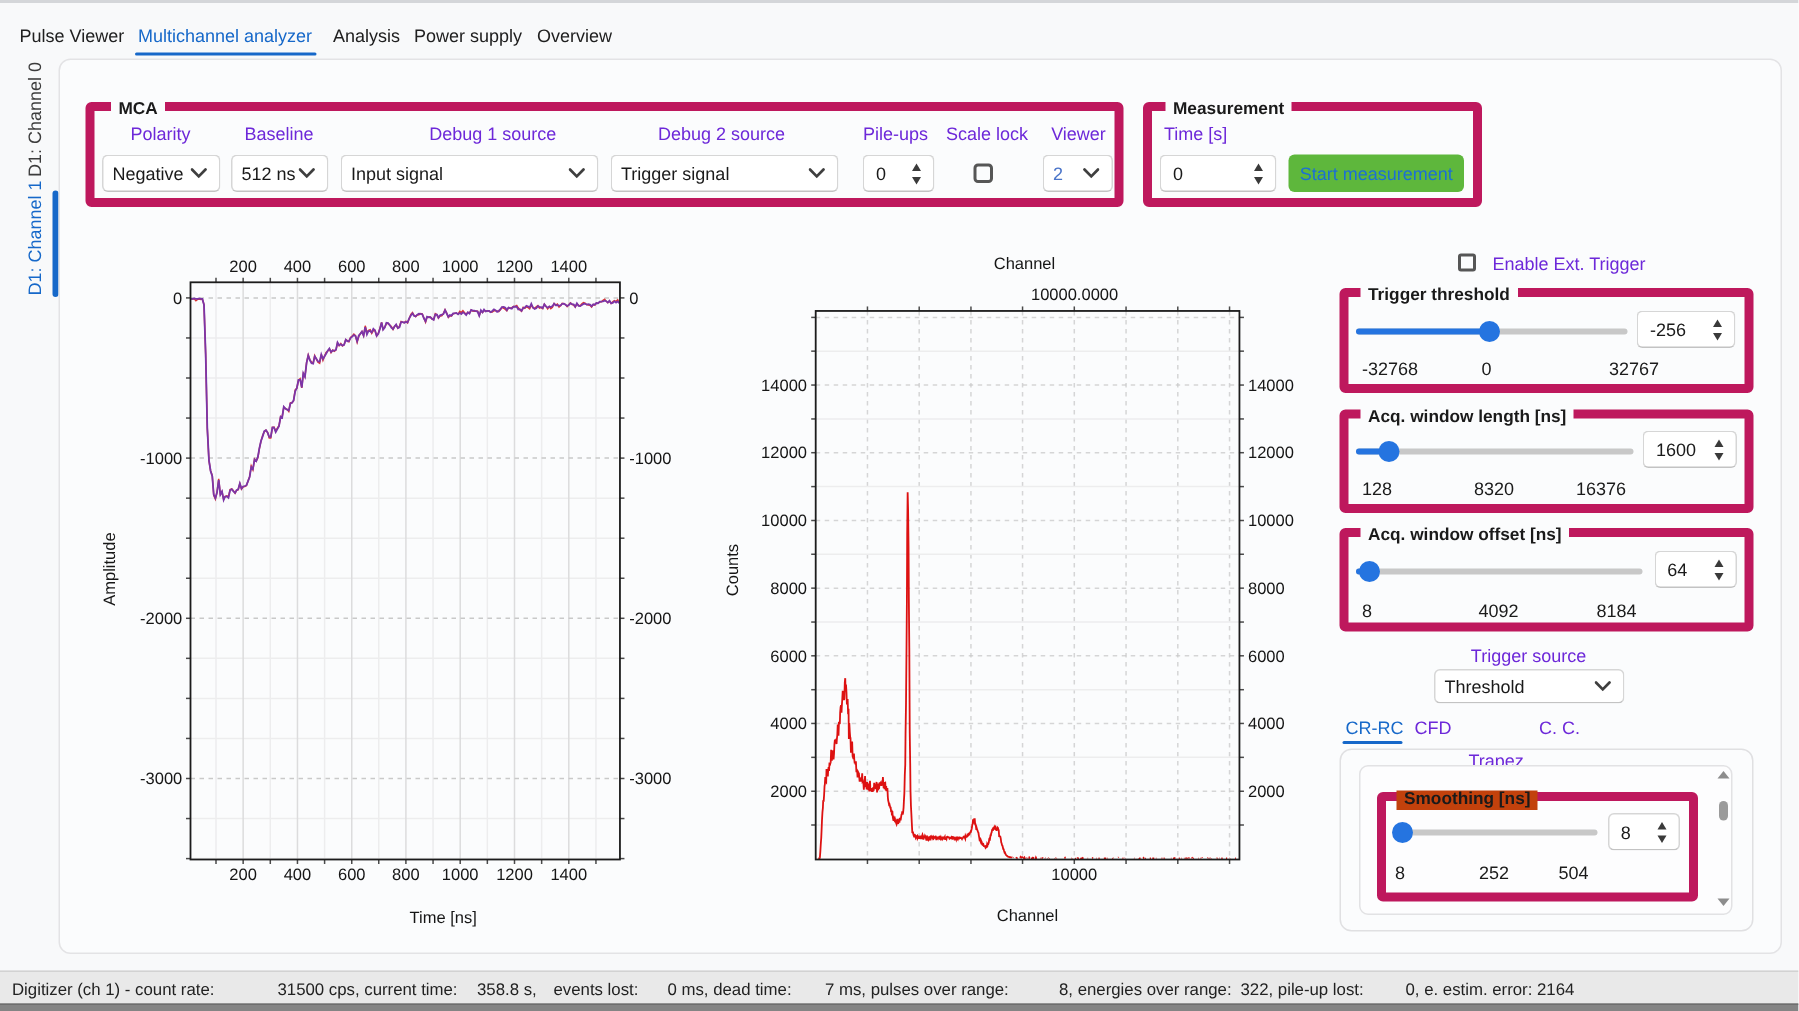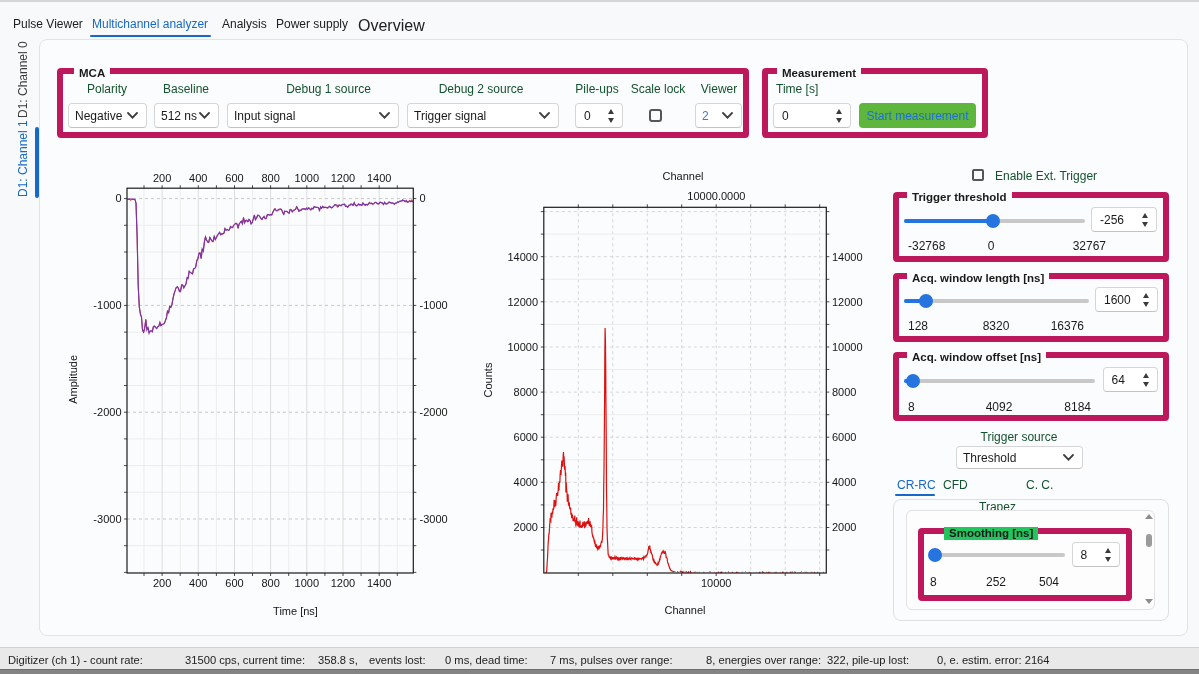--- a/index.html
+++ b/index.html
@@ -1,19 +1,19 @@
 <!DOCTYPE html>
 <html><head>
 <meta charset="utf-8">
 <style>
 * { margin:0; padding:0; box-sizing:border-box; }
 html,body { width:1199px; height:674px; overflow:hidden; }
 body { font-family:"Liberation Sans", sans-serif; background:#f8f9fa; position:relative; color:#191919; }
 .abs { position:absolute; }
-.lbl { font-size:12px; color:#14532d; white-space:nowrap; }
+.lbl { font-size:12px; color:#6d28d9; white-space:nowrap; }
 .combo { position:absolute; background:#ffffff; border:1px solid #d6d6d6; border-bottom-color:#c3c3c3; border-radius:4px; font-size:12px; color:#1a1a1a; display:flex; align-items:center; padding-left:6px; height:25px; }
 .combo svg { position:absolute; right:8px; top:50%; margin-top:-3.5px; }
 .numin { position:absolute; background:#ffffff; border:1px solid #d6d6d6; border-bottom-color:#c3c3c3; border-radius:4px; font-size:12px; color:#1a1a1a; display:flex; align-items:center; padding-left:8px; height:25px; }
 .spin { position:absolute; right:8px; top:50%; transform:translateY(-50%); display:flex; flex-direction:column; align-items:center; gap:4px; }
 .spin .up { width:0;height:0;border-left:3.8px solid transparent;border-right:3.8px solid transparent;border-bottom:5px solid #3a3a3a; }
 .spin .dn { width:0;height:0;border-left:3.8px solid transparent;border-right:3.8px solid transparent;border-top:5px solid #3a3a3a; }
 .gbox { position:absolute; border:6px solid #be185d; border-radius:4px; }
 .gleg { position:absolute; top:-7px; font-size:11.5px; font-weight:bold; color:#1a1a1a; background:#fbfcfd; padding:0 5px; line-height:13px; white-space:nowrap; }
 .slider-track { position:absolute; height:4px; border-radius:2px; background:#c8c8c8; }
 .slider-fill { position:absolute; height:4px; border-radius:2px; background:#2574e0; }
@@ -24,21 +24,21 @@
 </head>
 <body>
 
 <div class="abs" style="left:0;top:0;width:1199px;height:2px;background:#d4d6d9;"></div>
 
 <div class="abs lbl" style="left:13px;top:17px;font-size:12px;color:#202020;">Pulse Viewer</div>
 <div class="abs lbl" style="left:92px;top:17px;font-size:12px;color:#1668c9;">Multichannel analyzer</div>
 <div class="abs" style="left:90px;top:35px;width:121px;height:2px;background:#1668c9;border-radius:1px;"></div>
 <div class="abs lbl" style="left:222px;top:17px;font-size:12px;color:#202020;">Analysis</div>
 <div class="abs lbl" style="left:276px;top:17px;font-size:12px;color:#202020;">Power supply</div>
-<div class="abs lbl" style="left:358px;top:17px;font-size:16px;color:#202020;">Overview</div>
+<div class="abs lbl" style="left:358px;top:17px;font-size:12px;color:#202020;">Overview</div>
 
 <div class="abs" style="left:16px;top:118px;font-size:12px;color:#3c3c3c;white-space:nowrap;transform:rotate(-90deg);transform-origin:left top;">D1: Channel 0</div>
 <div class="abs" style="left:16px;top:197px;font-size:12px;color:#1668c9;white-space:nowrap;transform:rotate(-90deg);transform-origin:left top;">D1: Channel 1</div>
 <div class="abs" style="left:35px;top:127px;width:3.5px;height:71px;background:#1668c9;border-radius:2px;"></div>
 
 <div class="abs" style="left:39px;top:39px;width:1149px;height:597px;background:#fbfcfd;border:1px solid #e3e3e5;border-radius:8px;"></div>
 
 <div class="gbox" style="left:57px;top:68px;width:692px;height:70px;">
   <span class="gleg" style="left:11px;">MCA</span>
 </div>
@@ -351,21 +351,21 @@
 <div class="abs lbl" style="left:1026px;top:478px;">C. C.</div>
 
 <div class="abs" style="left:893px;top:499px;width:276px;height:122px;border:1px solid #e0e0e2;border-radius:8px;"></div>
 <div class="abs" style="left:906px;top:510px;width:249px;height:100px;background:#fdfdfe;border:1px solid #e2e2e4;border-radius:6px;"></div>
 
 <div class="abs" style="left:1144.5px;top:514px;width:0;height:0;border-left:4px solid transparent;border-right:4px solid transparent;border-bottom:5.5px solid #8d8d8d;"></div>
 <div class="abs" style="left:1144.5px;top:598.5px;width:0;height:0;border-left:4px solid transparent;border-right:4px solid transparent;border-top:5.5px solid #8d8d8d;"></div>
 <div class="abs" style="left:1145.5px;top:534px;width:6px;height:13px;background:#9b9b9b;border-radius:3px;"></div>
 
 <div class="gbox" style="left:918px;top:528px;width:214px;height:73px;">
-  <span class="gleg" style="left:20px;background:#22c55e;">Smoothing [ns]</span>
+  <span class="gleg" style="left:7px;background:#c2410c;">Smoothing [ns]</span>
 </div>
 <div class="slider-track" style="left:930px;top:553px;width:135px;"></div>
 <div class="slider-fill" style="left:930px;top:553px;width:5px;"></div>
 <div class="slider-knob" style="left:927.5px;top:548px;"></div>
 <div class="numin" style="left:1071.5px;top:542px;width:48px;">8<span class="spin">
       <span class="up"></span>
       <span class="dn"></span>
     </span></div>
 <div class="slbl" style="left:930px;top:575px;">8</div>
 <div class="slbl" style="left:996px;top:575px;transform:translateX(-50%);">252</div>

